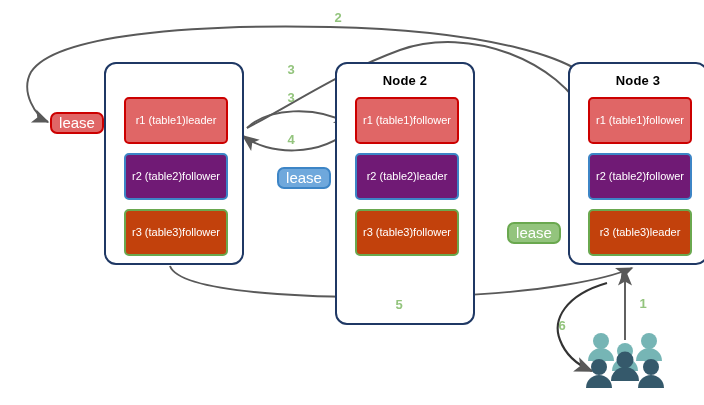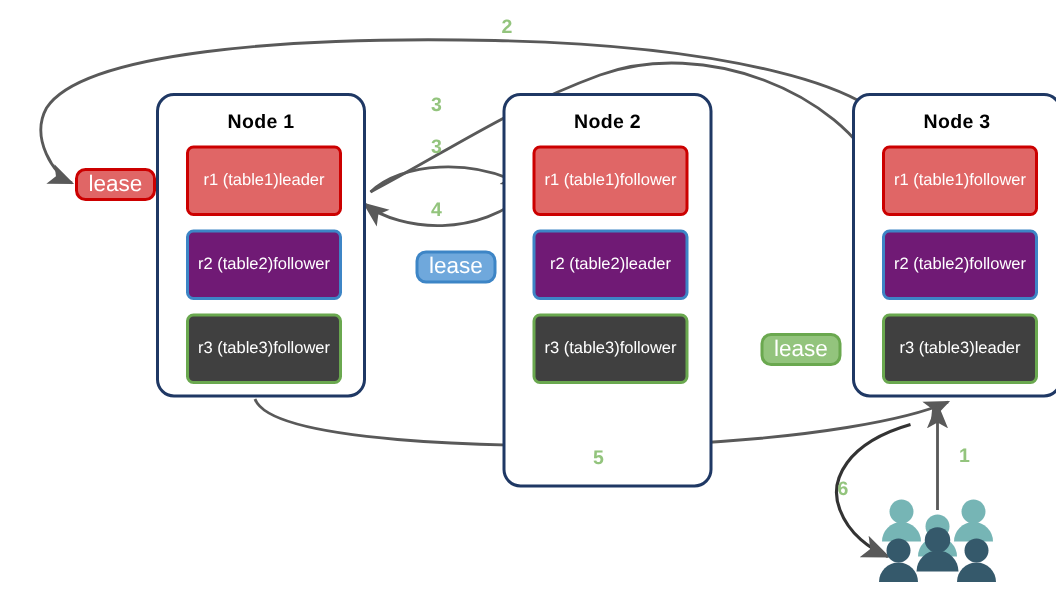--- a/index.html
+++ b/index.html
@@ -34,21 +34,21 @@
     line-height:13px;
     text-align:center;
     display:flex;
     align-items:center;
     justify-content:center;
     padding:2px 0;
   }
   .range .l1,.range .l2{display:block;}
   .r-red{background:#e06666;border-color:#cc0000;}
   .r-blue{background:#701a75;border-color:#3d85c6;}
-  .r-green{background:#404040;border-color:#6aa84f;}
+  .r-green{background:#c2410c;border-color:#6aa84f;}
   .lease{
     position:absolute;
     box-sizing:border-box;
     border-radius:7px;
     border:2px solid;
     color:#ffffff;
     font-size:15px;
     line-height:16px;
     text-align:center;
     display:flex;
@@ -90,21 +90,20 @@
     <path d="M 352 128 C 320 158, 268 155, 243 136" fill="none" stroke="#595959" stroke-width="1.9" marker-end="url(#ah)"></path>
 
     <path d="M 170 266 C 180 294, 320 300, 450 296 C 540 292, 605 280, 632 268" fill="none" stroke="#595959" stroke-width="1.9" marker-end="url(#ah)"></path>
 
     <path d="M 625 340 L 625 270" fill="none" stroke="#595959" stroke-width="1.9" marker-end="url(#ah)"></path>
 
     <path d="M 607 283 C 565 295, 552 320, 560 340 C 566 356, 580 366, 592 371" fill="none" stroke="#333333" stroke-width="2.1" marker-end="url(#ah)"></path>
   </svg>
 
   <div class="node-box" style="left:104px;top:62px;width:140px;height:203px;">
-    <div class="node-title">Node 1</div>
     <div class="range r-red" style="left:18px;top:33px;width:104px;height:47px;">
       <span class="l1">r1 (table1)</span>
       <span class="l2">leader</span>
     </div>
     <div class="range r-blue" style="left:18px;top:89px;width:104px;height:47px;">
       <span class="l1">r2 (table2)</span>
       <span class="l2">follower</span>
     </div>
     <div class="range r-green" style="left:18px;top:145px;width:104px;height:47px;">
       <span class="l1">r3 (table3)</span>

